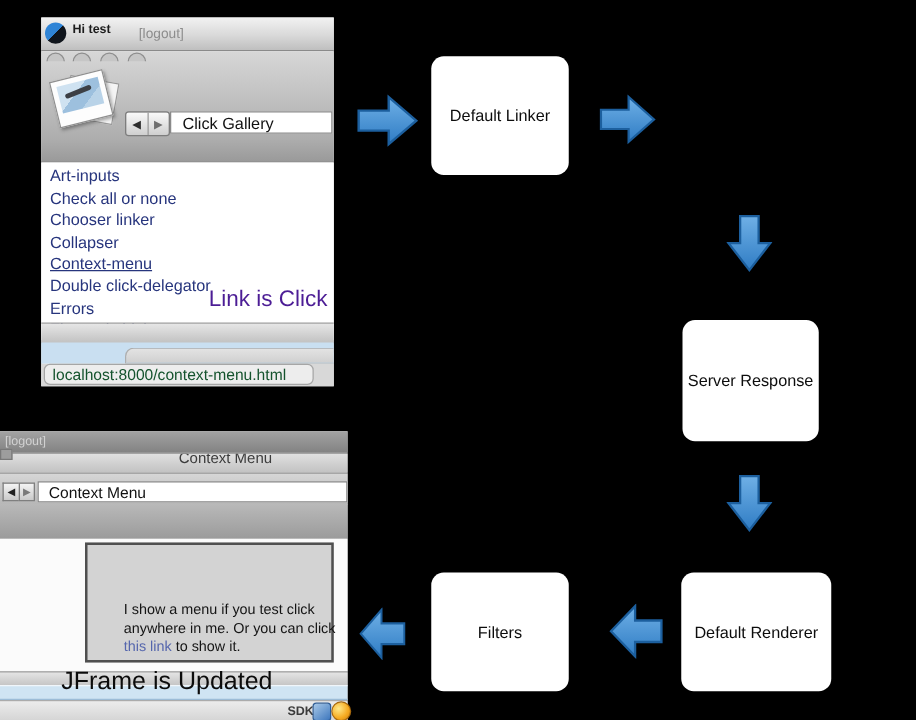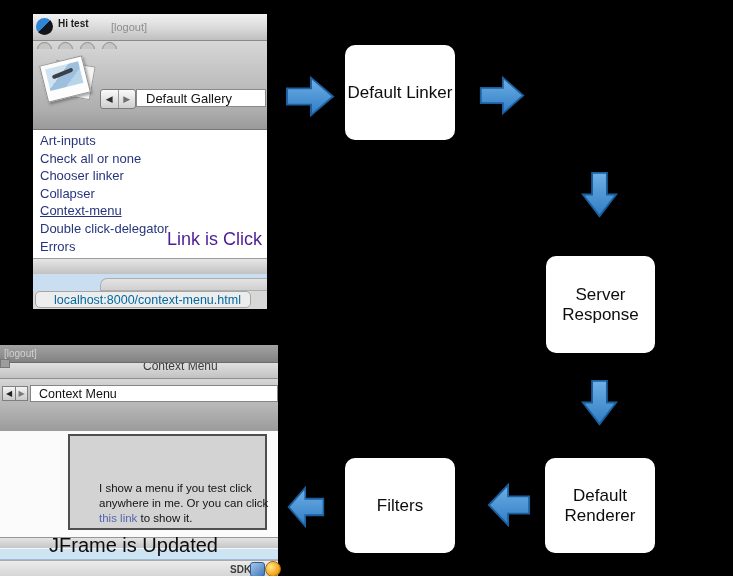--- a/index.html
+++ b/index.html
@@ -43,30 +43,30 @@
   .clipped-row{left:7px;top:138px;width:46px;height:4px;overflow:hidden;
     background:repeating-linear-gradient(90deg,#3a3a55 0 7px,transparent 7px 14px);}
   .anno-click{left:134px;top:99px;font-size:18px;color:#4c1d95;white-space:nowrap;}
   .tw-graybar{left:0;top:244px;width:234px;height:15px;
     background:linear-gradient(#e6e6e6,#c2c2c2);border-top:1px solid #9c9c9c;border-bottom:1px solid #a5a5a5;}
   .tw-bluebar{left:0;top:260px;width:234px;height:17px;background:#c9dff1;}
   .tw-graypanel{left:67px;top:4px;width:167px;height:13px;border-radius:7px 0 0 0;
     background:linear-gradient(#e3e3e3,#d0d0d0);border:1px solid #aeaeae;border-right:none;box-sizing:border-box;}
   .tw-statusrow{left:0;top:277px;width:234px;height:18px;background:#d8d8d8;}
   .tw-tooltip{left:2px;top:0;width:216px;height:17px;background:#ededed;border:1px solid #a6a6a6;
-    border-radius:5px;font-size:12.5px;line-height:16px;padding-left:18px;box-sizing:border-box;
-    white-space:nowrap;overflow:hidden;color:#0369a1;}
+    border-radius:5px;font-size:12.5px;line-height:16px;padding-left:6px;box-sizing:border-box;
+    white-space:nowrap;overflow:hidden;color:#14532d;}
 
   
   .fbox{background:#fff;border-radius:10px;display:flex;align-items:center;justify-content:center;
-    font-size:17px;color:#0d0d0d;text-align:center;}
+    font-size:13px;color:#0d0d0d;text-align:center;}
   .fb1{left:345px;top:45px;width:110px;height:95px;}
   .fb2{left:546px;top:45px;width:108px;height:95px;}
   .fb3{left:546px;top:256px;width:109px;height:97px;}
-  .fb4{left:545px;top:458px;width:110px;height:95px;}
+  .fb4{left:545px;top:458px;width:120px;height:95px;}
   .fb5{left:345px;top:458px;width:110px;height:95px;}
   .arrow{display:block;}
   .ar1{left:285px;top:75px;} .ar2{left:479px;top:75px;}
   .ar3{left:581px;top:171px;} .ar4{left:581px;top:379px;}
   .ar5{left:487px;top:483px;} .ar6{left:287px;top:486px;}
 
   
   .win-bot{left:0;top:345px;width:278px;height:231px;background:#fafafa;}
   .bw-topbar{left:0;top:0;width:278px;height:17px;
     background:linear-gradient(#a3a3a3,#828282);border-bottom:1px solid #6b6b6b;}
@@ -124,21 +124,21 @@
       <div class="abs photo">
         <div class="abs photo-back"></div>
         <div class="abs photo-front">
             <div class="photo-img"></div>
           </div>
       </div>
       <div class="abs tw-nav">
         <button class="nb">◀</button>
         <button class="nf">▶</button>
       </div>
-      <div class="abs tw-field">Default Gallery</div>
+      <div class="abs tw-field">Click Gallery</div>
     </div>
 
     <div class="abs tw-content">
       <nav class="tw-links">
         <a>Art-inputs</a>
         <a>Check all or none</a>
         <a>Chooser linker</a>
         <a>Collapser</a>
         <a class="u">Context-menu</a>
         <a>Double click-delegator</a>

